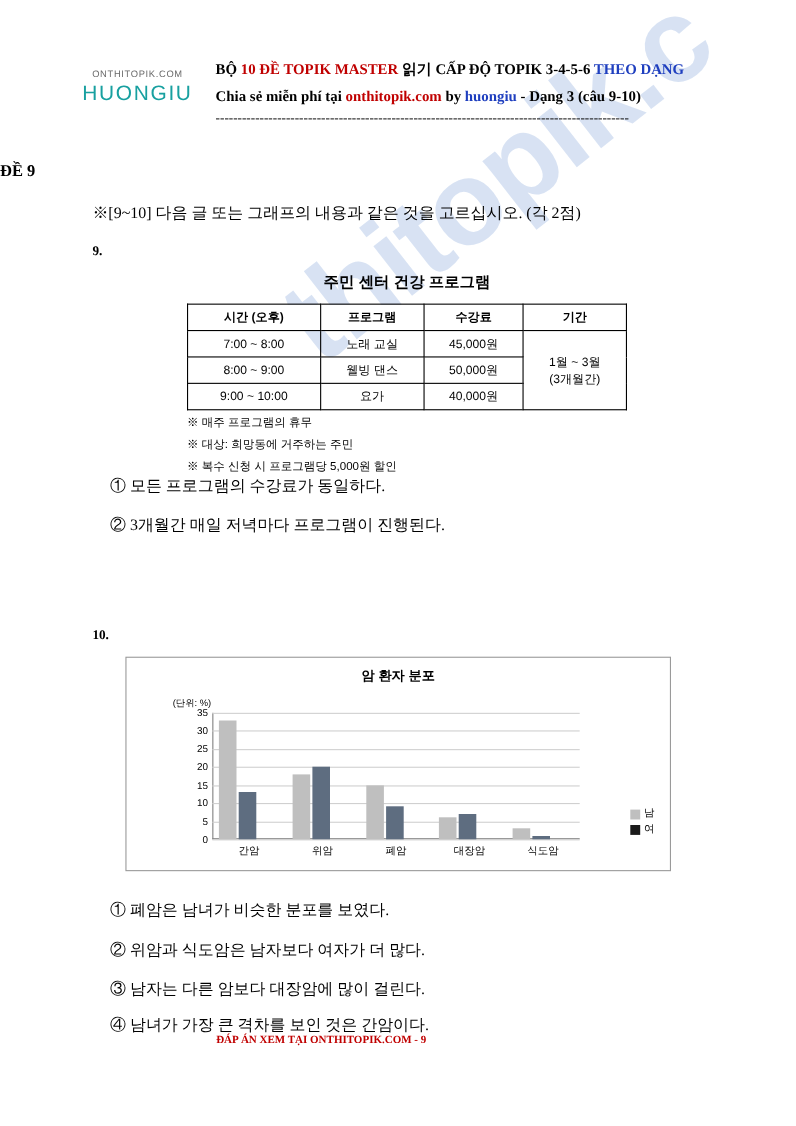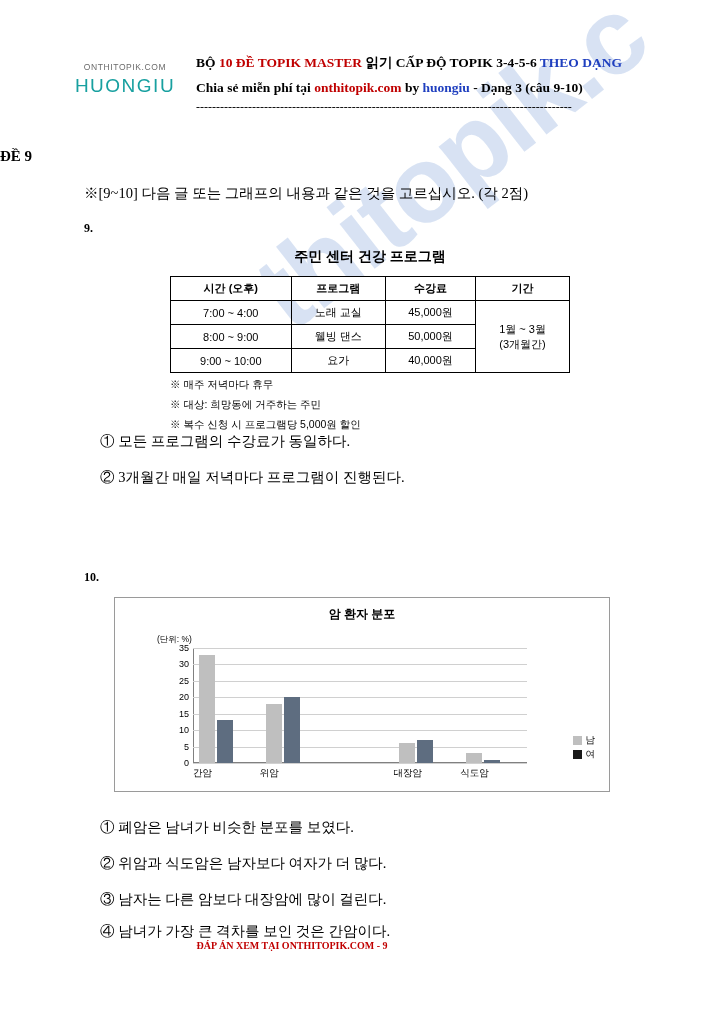--- a/index.html
+++ b/index.html
@@ -231,20 +231,21 @@
     bottom: 0;
     width: 16px;
   }
   .bar.m { background: #bfbfbf; left: 6px; }
   .bar.f { background: #5e6d80; left: 24px; }
   .xlab {
     position: absolute;
     top: 100%;
     margin-top: 4px;
     width: 100%;
+    text-align: center;
     font-family: "Liberation Sans", sans-serif;
     font-size: 9.5px;
   }
   .legend {
     position: absolute;
     right: 14px;
     bottom: 30px;
     font-family: "Liberation Sans", sans-serif;
     font-size: 9.5px;
     line-height: 14px;
@@ -318,21 +319,21 @@
       <thead>
         <tr>
           <th>시간 (오후)</th>
           <th>프로그램</th>
           <th>수강료</th>
           <th>기간</th>
         </tr>
       </thead>
       <tbody>
         <tr>
-          <td>7:00 ~ 4:00</td>
+          <td>7:00 ~ 8:00</td>
           <td>노래 교실</td>
           <td>45,000원</td>
           <td rowspan="3">
             <div>1월 ~ 3월</div>
             <div>(3개월간)</div>
           </td>
         </tr>
         <tr>
           <td>8:00 ~ 9:00</td>
           <td>웰빙 댄스</td>
@@ -341,21 +342,21 @@
         <tr>
           <td>9:00 ~ 10:00</td>
           <td>요가</td>
           <td>40,000원</td>
         </tr>
       </tbody>
     </table>
   </div>
 
   <div class="notes">
-    <div>※ 매주 저녁마다 휴무</div>
+    <div>※ 매주 프로그램의 휴무</div>
     <div>※ 대상: 희망동에 거주하는 주민</div>
     <div>※ 복수 신청 시 프로그램당 5,000원 할인</div>
   </div>
 
   <div class="opt" style="top:432px;">① 모든 프로그램의 수강료가 동일하다.</div>
   <div class="opt" style="top:468px;">② 3개월간 매일 저녁마다 프로그램이 진행된다.</div>
 
   <div class="qnum" id="q10">10.</div>
 
   <div class="chart-box">
@@ -383,20 +384,25 @@
         <div class="group" style="left: 0px; width: 66.8px;">
           <div class="bar m" style="height: 108.429px;"></div>
           <div class="bar f" style="height: 42.7143px;"></div>
           <div class="xlab">간암</div>
         </div>
         <div class="group" style="left: 66.8px; width: 66.8px;">
           <div class="bar m" style="height: 59.1429px;"></div>
           <div class="bar f" style="height: 65.7143px;"></div>
           <div class="xlab">위암</div>
         </div>
+        <div class="group" style="left: 133.6px; width: 66.8px;">
+          <div class="bar m" style="height: 49.2857px;"></div>
+          <div class="bar f" style="height: 29.5714px;"></div>
+          <div class="xlab">폐암</div>
+        </div>
         <div class="group" style="left: 200.4px; width: 66.8px;">
           <div class="bar m" style="height: 19.7143px;"></div>
           <div class="bar f" style="height: 23px;"></div>
           <div class="xlab">대장암</div>
         </div>
         <div class="group" style="left: 267.2px; width: 66.8px;">
           <div class="bar m" style="height: 9.85714px;"></div>
           <div class="bar f" style="height: 3.28571px;"></div>
           <div class="xlab">식도암</div>
         </div>

